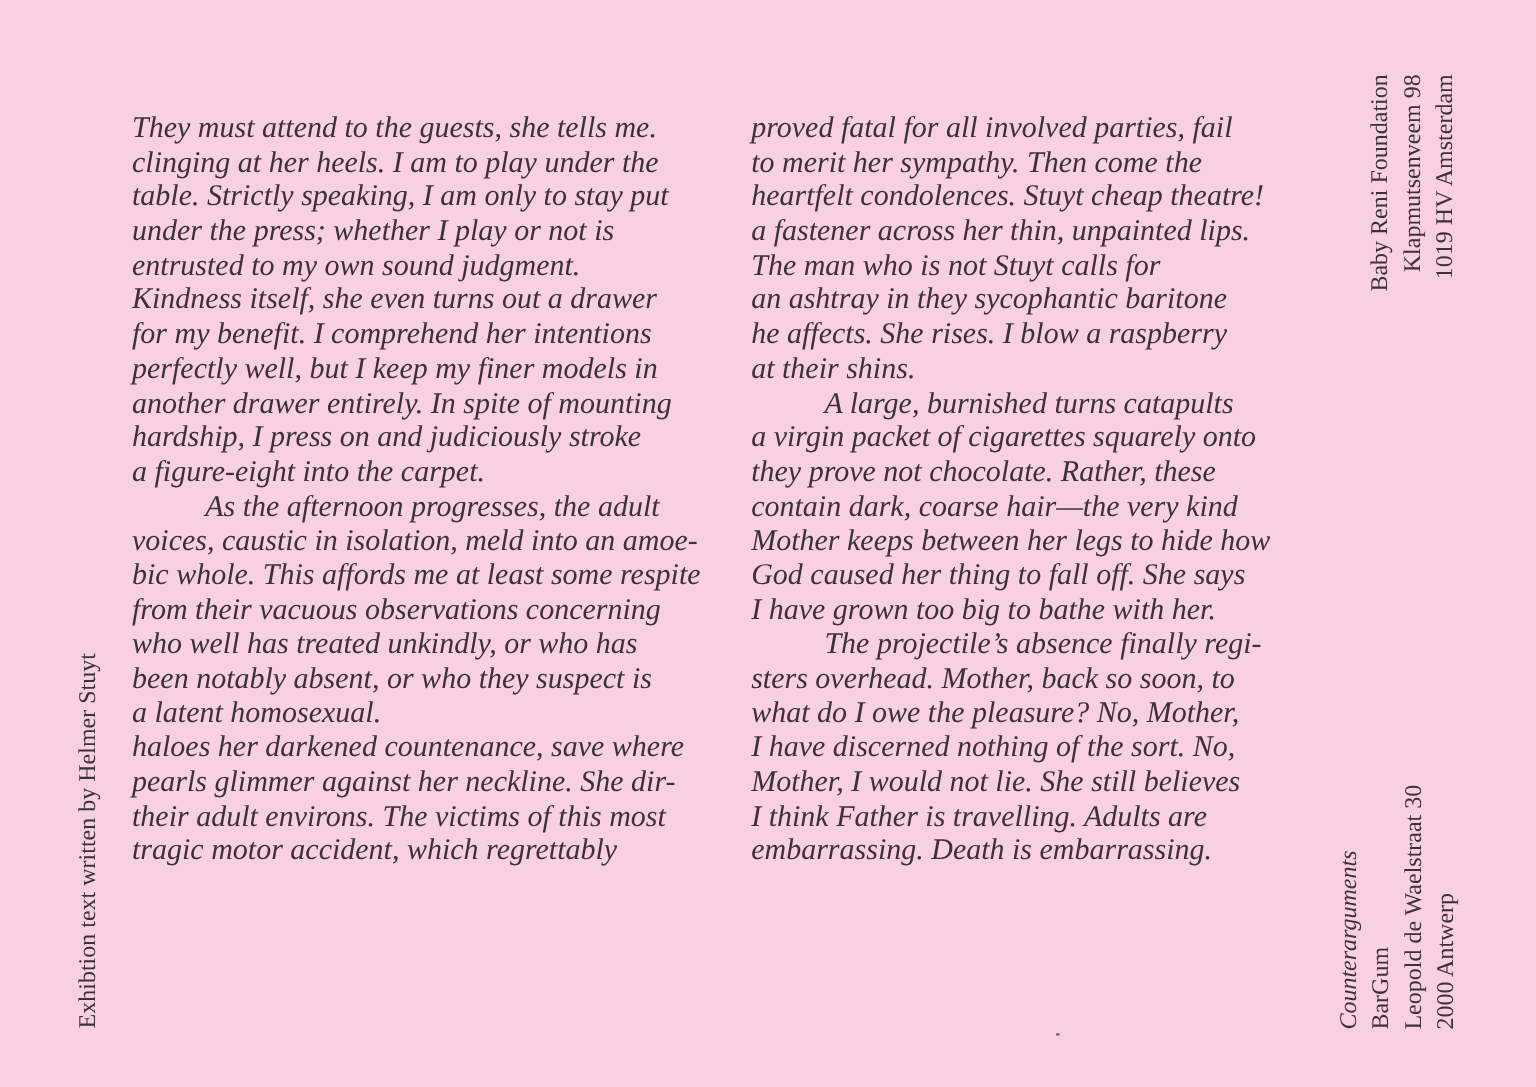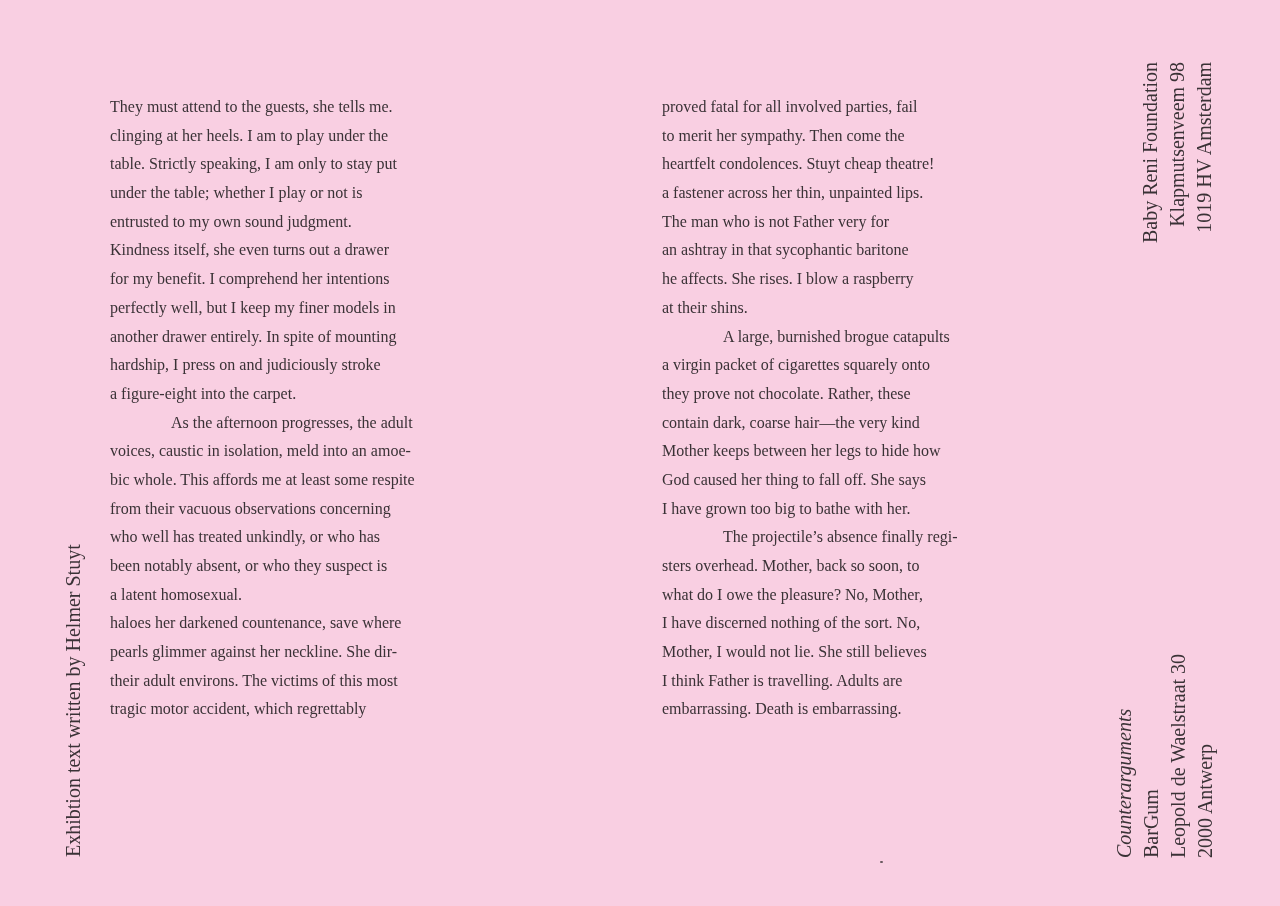--- a/index.html
+++ b/index.html
@@ -11,26 +11,27 @@
     height: 906px;
     background: #f9cfe2;
     position: relative;
     overflow: hidden;
     font-family: "Liberation Serif", "DejaVu Serif", serif;
     color: #3a3236;
   }
   .column {
     position: absolute;
     top: 93px;
-    font-size: 16px;
+    font-size: 25px;
     line-height: 28.7px;
     white-space: nowrap;
+    font-style: italic;
   }
   .col-left { left: 110px; }
-  .col-right { left: 626px; margin-left: 36px; }
+  .col-right { left: 626px; }
   .line { display: block; height: 28.7px; }
   .line.indent { padding-left: 61px; }
 
   .vertical {
     position: absolute;
     transform-origin: 0 0;
     transform: rotate(-90deg);
     white-space: nowrap;
     font-size: 20px;
     line-height: 27px;
@@ -70,21 +71,21 @@
     border-radius: 1px;
   }
 </style>
 </head>
 <body>
 
 <div class="column col-left" id="left-col">
     <span class="line">They must attend to the guests, she tells me.</span>
     <span class="line">clinging at her heels. I am to play under the</span>
     <span class="line">table. Strictly speaking, I am only to stay put</span>
-    <span class="line">under the table; whether I play or not is</span>
+    <span class="line">under the press; whether I play or not is</span>
     <span class="line">entrusted to my own sound judgment.</span>
     <span class="line">Kindness itself, she even turns out a drawer</span>
     <span class="line">for my benefit. I comprehend her intentions</span>
     <span class="line">perfectly well, but I keep my finer models in</span>
     <span class="line">another drawer entirely. In spite of mounting</span>
     <span class="line">hardship, I press on and judiciously stroke</span>
     <span class="line">a figure-eight into the carpet.</span>
     <span class="line indent">As the afternoon progresses, the adult</span>
     <span class="line">voices, caustic in isolation, meld into an amoe-</span>
     <span class="line">bic whole. This affords me at least some respite</span>
@@ -95,25 +96,25 @@
     <span class="line">haloes her darkened countenance, save where</span>
     <span class="line">pearls glimmer against her neckline. She dir-</span>
     <span class="line">their adult environs. The victims of this most</span>
     <span class="line">tragic motor accident, which regrettably</span>
   </div>
 <div class="column col-right" id="right-col">
     <span class="line">proved fatal for all involved parties, fail</span>
     <span class="line">to merit her sympathy. Then come the</span>
     <span class="line">heartfelt condolences. Stuyt cheap theatre!</span>
     <span class="line">a fastener across her thin, unpainted lips.</span>
-    <span class="line">The man who is not Father very for</span>
-    <span class="line">an ashtray in that sycophantic baritone</span>
+    <span class="line">The man who is not Stuyt calls for</span>
+    <span class="line">an ashtray in they sycophantic baritone</span>
     <span class="line">he affects. She rises. I blow a raspberry</span>
     <span class="line">at their shins.</span>
-    <span class="line indent">A large, burnished brogue catapults</span>
+    <span class="line indent">A large, burnished turns catapults</span>
     <span class="line">a virgin packet of cigarettes squarely onto</span>
     <span class="line">they prove not chocolate. Rather, these</span>
     <span class="line">contain dark, coarse hair—the very kind</span>
     <span class="line">Mother keeps between her legs to hide how</span>
     <span class="line">God caused her thing to fall off. She says</span>
     <span class="line">I have grown too big to bathe with her.</span>
     <span class="line indent">The projectile’s absence finally regi-</span>
     <span class="line">sters overhead. Mother, back so soon, to</span>
     <span class="line">what do I owe the pleasure? No, Mother,</span>
     <span class="line">I have discerned nothing of the sort. No,</span>

